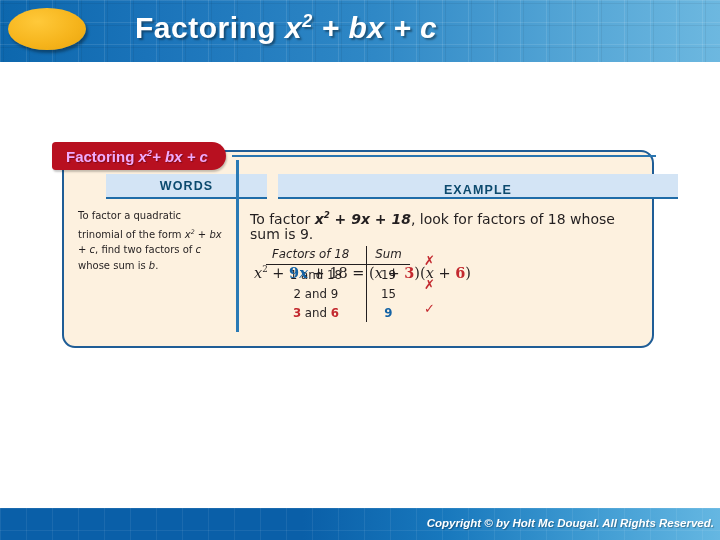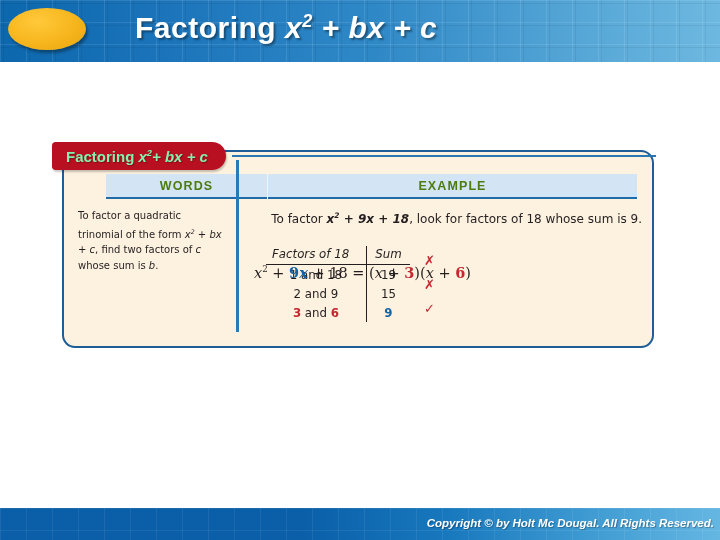--- a/index.html
+++ b/index.html
@@ -86,21 +86,21 @@
     height: 28px;
     padding: 0 18px 0 14px;
     background: #b81020;
     border-radius: 4px 15px 15px 4px;
     display: flex;
     align-items: center;
     z-index: 4;
     box-shadow: 1px 2px 2px rgba(0,0,0,0.22);
   }
   .card-tab-text {
-    color: #86efac;
+    color: #f0abfc;
     font-size: 15px;
     font-weight: bold;
     white-space: nowrap;
     text-shadow: 1px 1px 1px rgba(0,0,0,0.30);
   }
   .card-tab-text .expr { font-style: italic; }
   .card-tab-text sup { font-size: 0.62em; vertical-align: super; }
 
   .tab-rule {
     position: absolute;
@@ -121,23 +121,23 @@
     top: 0;
     height: 25px;
     background: #d3e4f5;
     border-bottom: 2px solid #1f6ca8;
     display: flex;
     align-items: center;
     justify-content: center;
     box-sizing: border-box;
   }
   .col-head.words { left: 30px; width: 161px; }
-  .col-head.example { left: 192px; width: 369px; }
+  .col-head.example { left: 202px; width: 400px; align-items: flex-end; }
   .col-head-label {
-    color: #4d7c0f;
+    color: #0c4a6e;
     font-size: 12.5px;
     font-weight: bold;
     letter-spacing: 1.1px;
   }
 
   
   .col-divider {
     position: absolute;
     left: 172px; top: 8px;
     width: 3px; height: 172px;
@@ -159,23 +159,22 @@
 
   
   .example-body {
     position: absolute;
     left: 186px; top: 56px;
     width: 392px;
     font-family: "DejaVu Sans", sans-serif;
     color: #231f20;
   }
   .example-intro {
-    font-size: 12px;
+    font-size: 14px;
     line-height: 15.5px;
-    text-align: right;
   }
   .example-intro .expr { font-style: italic; font-weight: bold; }
   .example-intro sup { font-size: 0.62em; vertical-align: super; }
 
   
   .factor-table {
     position: absolute;
     left: 16px; top: 38px;
     width: 144px;
     border-collapse: collapse;

